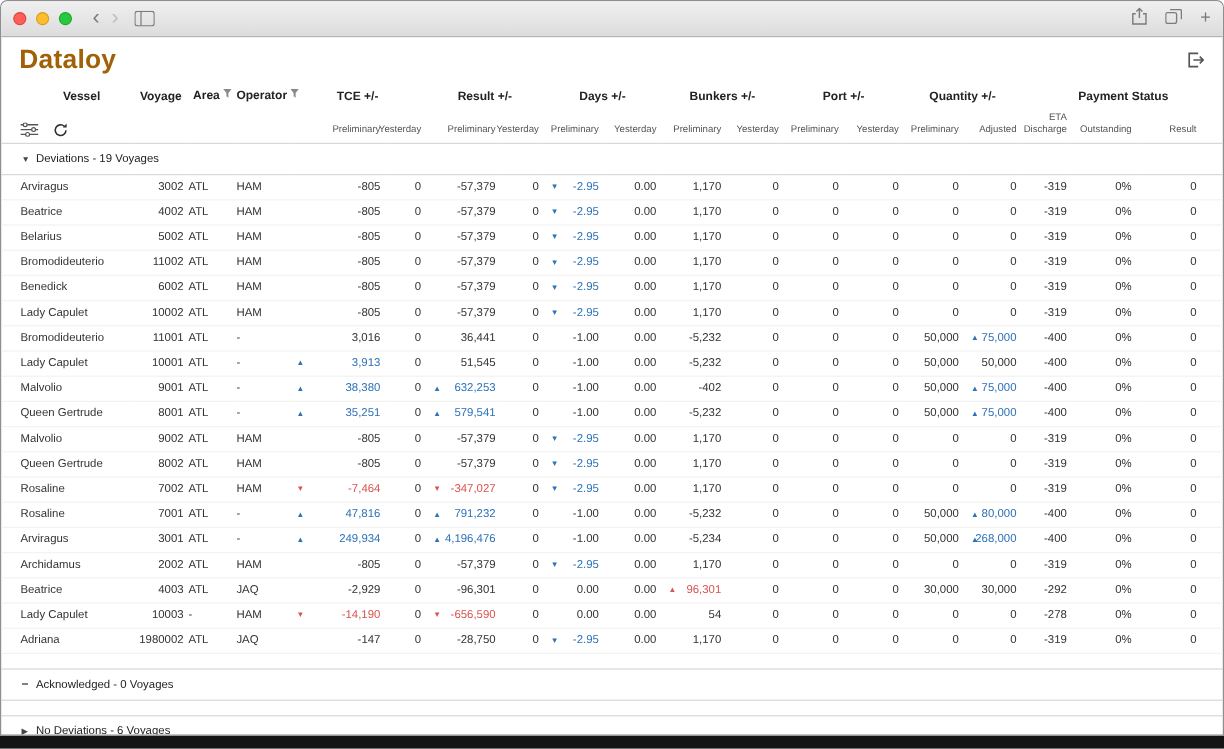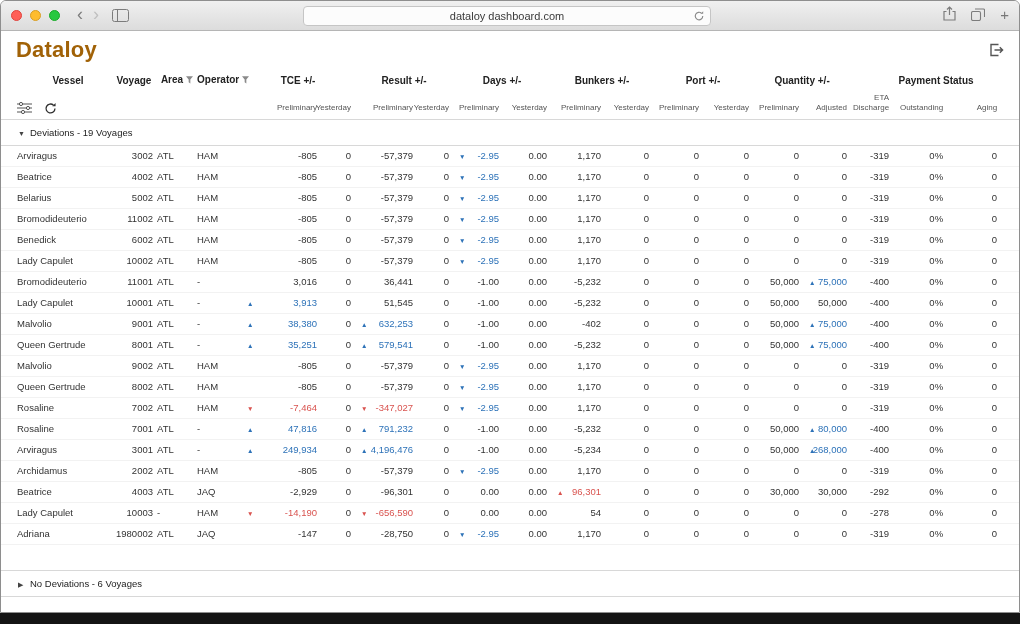--- a/index.html
+++ b/index.html
@@ -94,29 +94,20 @@
       <span class="dot g"></span>
     </div>
     <span class="nav">‹</span>
     <span class="nav fwd">›</span>
     <span class="sbt">
       <svg width="17" height="13" viewBox="0 0 17 13">
           <rect x="0.5" y="0.5" width="16" height="12" rx="2" fill="none" stroke="#7c7c7c"></rect>
           <line x1="5.5" y1="0.5" x2="5.5" y2="12.5" stroke="#7c7c7c"></line>
         </svg>
     </span>
-    <div class="urlbar">
-      <span>dataloy dashboard.com</span>
-      <span class="reload">
-        <svg width="12" height="12" viewBox="0 0 16 16">
-            <path d="M13 8a5 5 0 1 1-1.6-3.6" fill="none" stroke="#8a8a8a" stroke-width="1.5"></path>
-            <path d="M13.6 1.5v3.5h-3.5z" fill="#8a8a8a"></path>
-          </svg>
-      </span>
-    </div>
     <div class="right-ics">
       <span>
         <svg width="13" height="15" viewBox="0 0 13 15">
             <path d="M3.5 5.5H1v8.5h11V5.5H9.5" fill="none" stroke="#7c7c7c" stroke-width="1.2"></path>
             <path d="M6.5 9V1.3M4 3.5 6.5 1 9 3.5" fill="none" stroke="#7c7c7c" stroke-width="1.2"></path>
           </svg>
       </span>
       <span>
         <svg width="14" height="13" viewBox="0 0 14 13">
             <rect x="0.5" y="3.5" width="9" height="9" rx="1.5" fill="none" stroke="#7c7c7c" stroke-width="1.1"></rect>
@@ -204,21 +195,21 @@
           <th class="sub">Preliminary</th>
           <th class="sub">Yesterday</th>
           <th class="sub">Preliminary</th>
           <th class="sub">Yesterday</th>
           <th class="sub">Preliminary</th>
           <th class="sub">Yesterday</th>
           <th class="sub">Preliminary</th>
           <th class="sub">Adjusted</th>
           <th class="sub wrap">ETA Discharge</th>
           <th class="sub">Outstanding</th>
-          <th class="sub last">Aging</th>
+          <th class="sub last">Result</th>
         </tr>
       </thead>
     <tbody id="grid-body">
         <tr class="section">
           <td colspan="19"><span class="tri ">▼</span><span>Deviations - 19 Voyages</span></td>
         </tr>
         <tr class="data">
           <td class="vessel">Arviragus</td>
           <td class="num"><span class="">3002</span></td>
           <td class="ctr">ATL</td>
@@ -613,20 +604,23 @@
           <td class="num"><span class="">0</span></td>
           <td class="num"><span class="">0</span></td>
           <td class="num"><span class="">0</span></td>
           <td class="num"><span class="">-319</span></td>
           <td class="num"><span class="">0%</span></td>
           <td class="num last"><span class="">0</span></td>
         </tr>
         <tr class="spacer">
           <td colspan="19"></td>
         </tr>
+        <tr class="section">
+          <td colspan="19"><span class="tri minus">−</span><span>Acknowledged - 0 Voyages</span></td>
+        </tr>
         <tr class="spacer">
           <td colspan="19"></td>
         </tr>
         <tr class="section">
           <td colspan="19"><span class="tri ">▶</span><span>No Deviations - 6 Voyages</span></td>
         </tr>
       </tbody>
   </table>
 
 </div>

